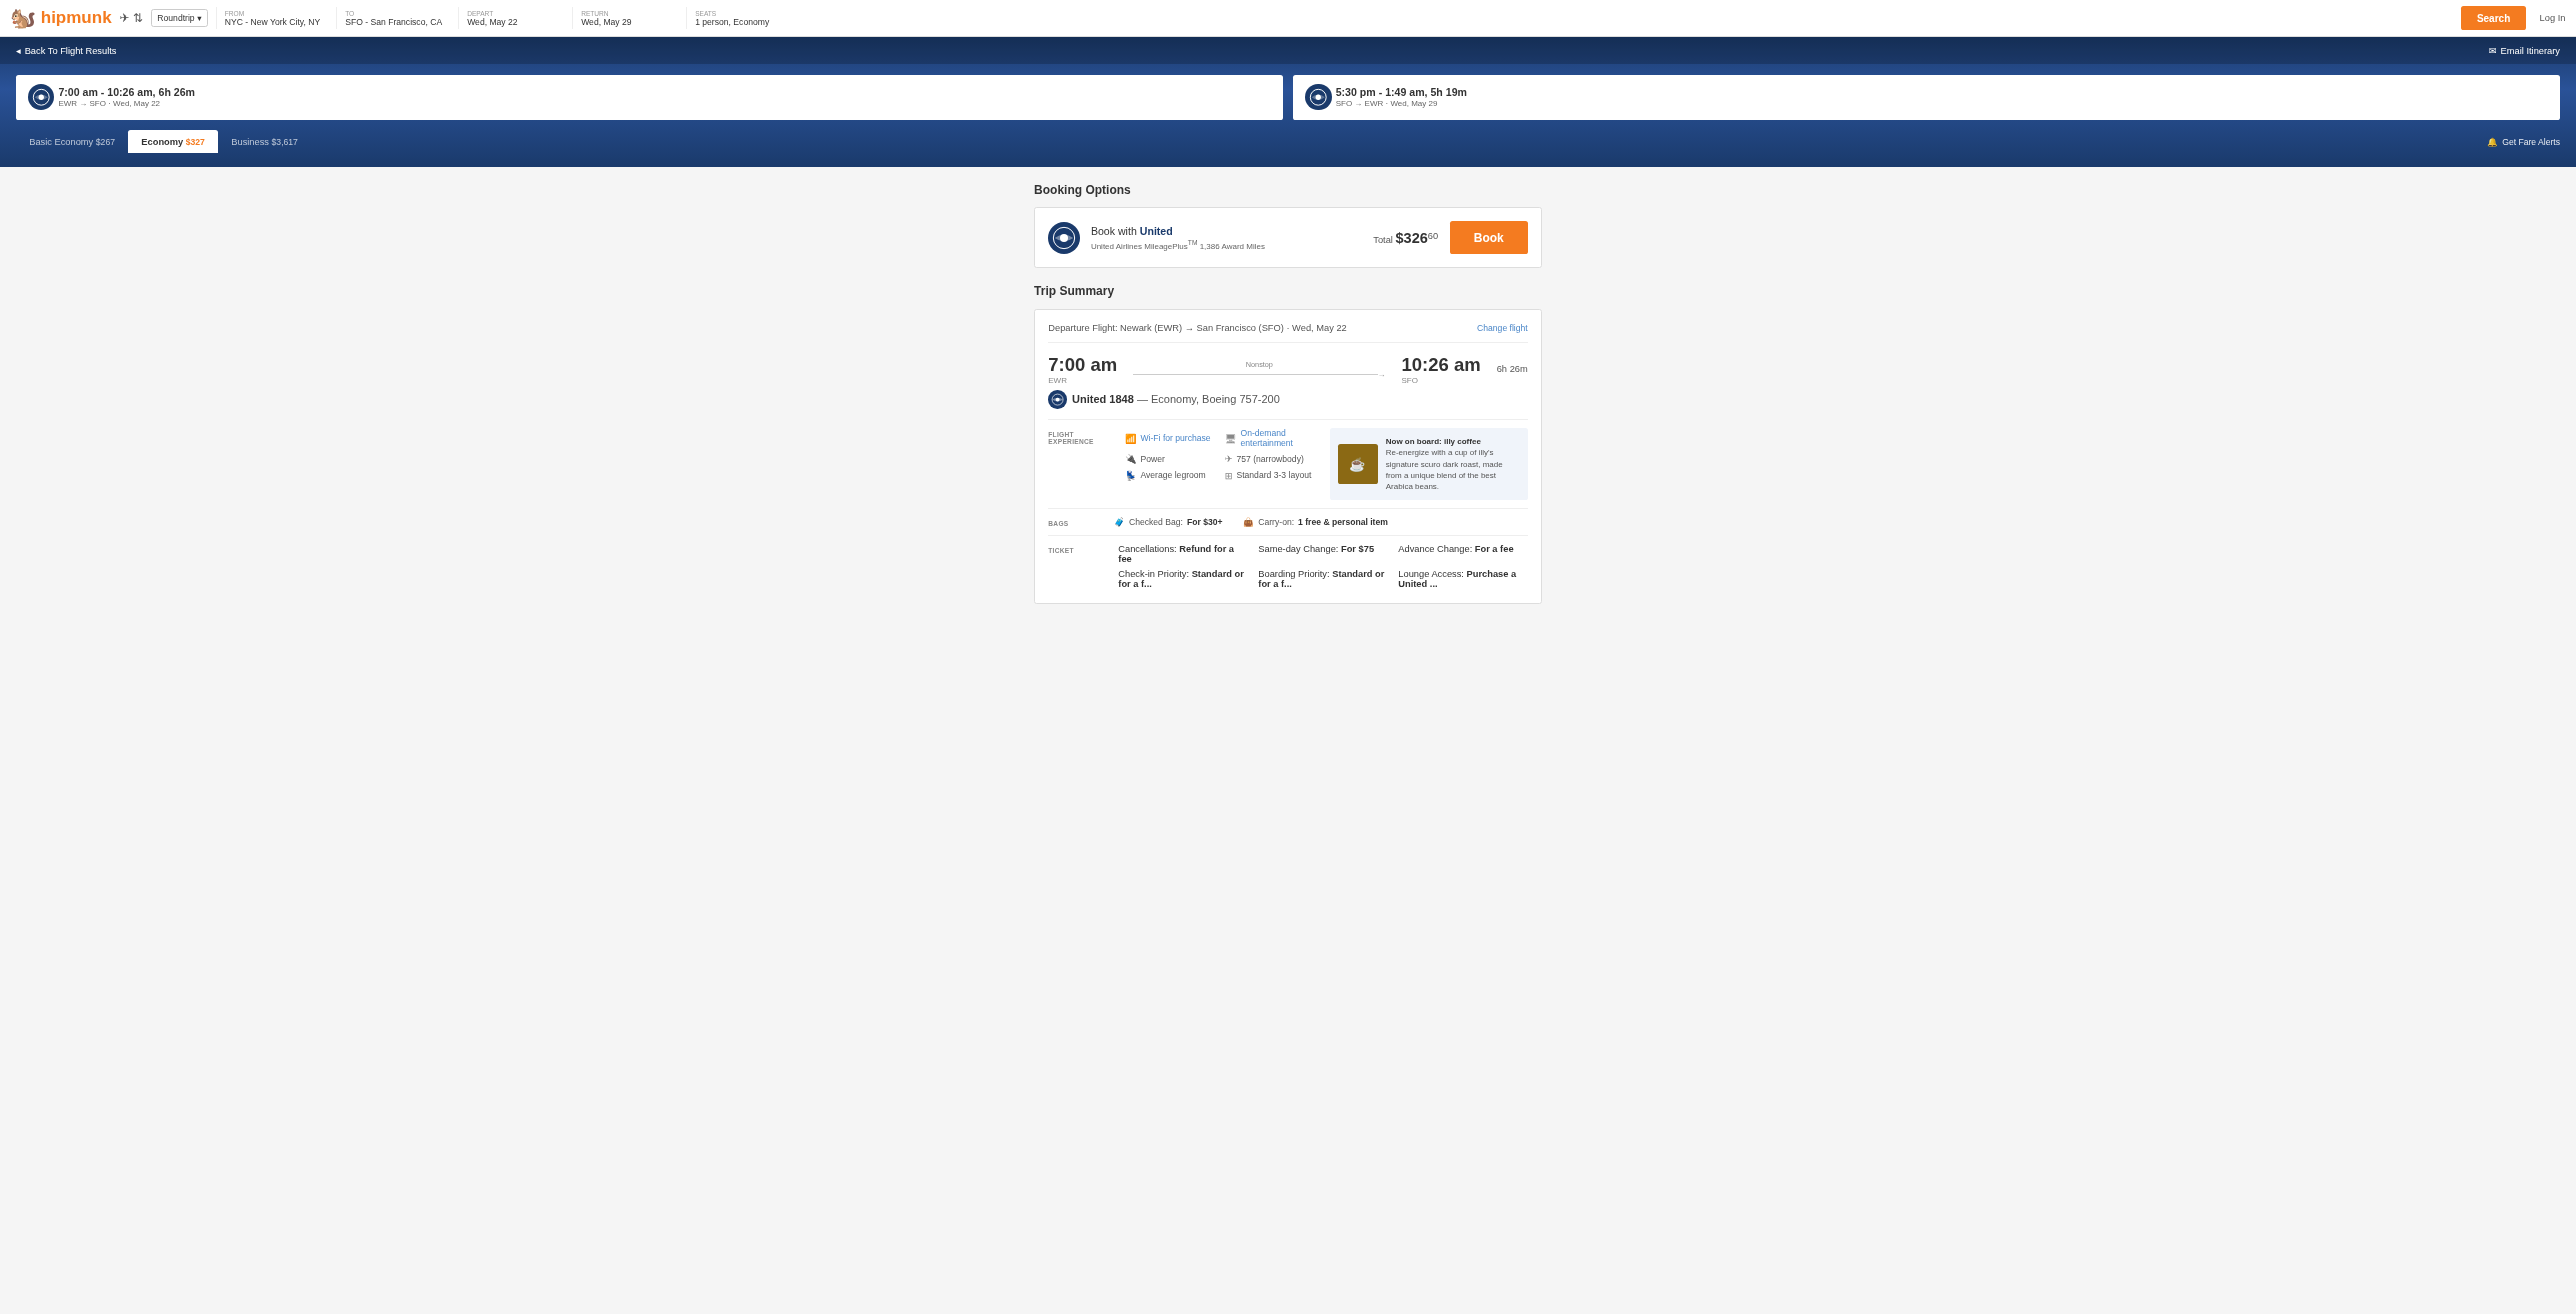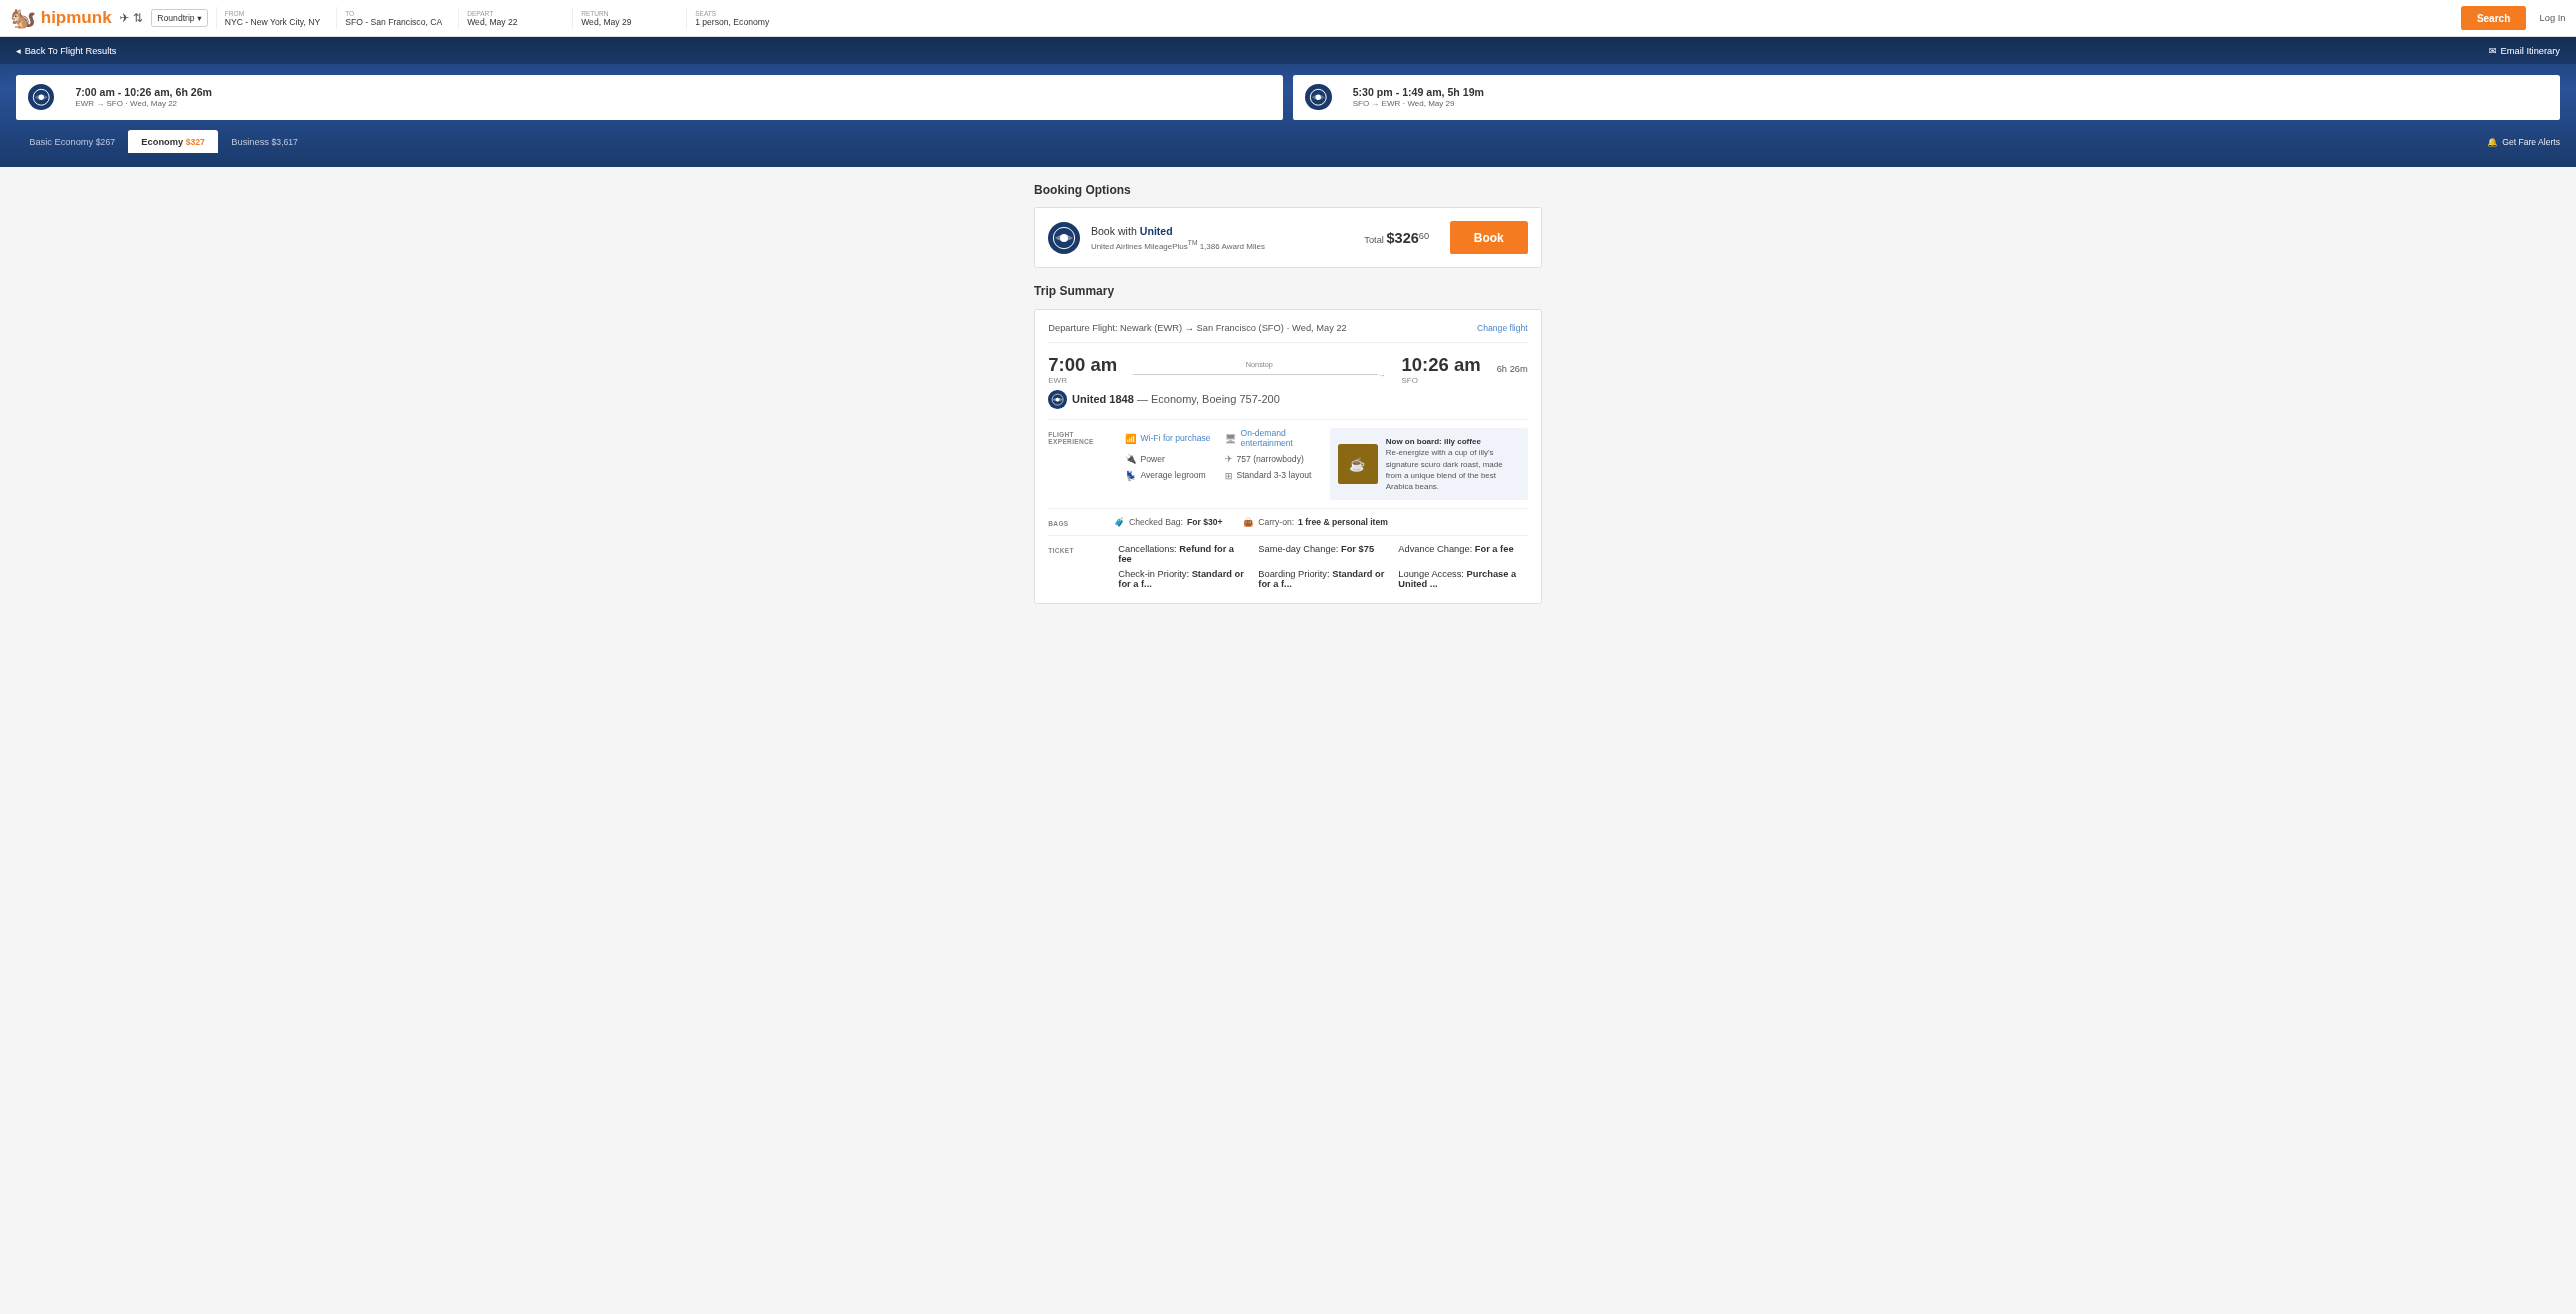--- a/index.html
+++ b/index.html
@@ -17,21 +17,21 @@
     .search-btn { background: #f47b20; color: #fff; border: none; border-radius: 2.6px; padding: 6.6px 16px; font-size: 10px; font-weight: bold; cursor: pointer; margin-left: auto; }
     .login-btn { background: none; border: none; font-size: 9.3px; color: #555; cursor: pointer; margin-left: 5.3px; }
 
     
     .banner { background: linear-gradient(to bottom, #1a3a6b 0%, #2a5298 40%, #1a3a6b 100%); position: relative; overflow: hidden; }
     .banner-nav { background: rgba(0,0,0,0.2); display: flex; align-items: center; padding: 8px 16px; color: #fff; font-size: 9.3px; }
     .back-link { color: #fff; text-decoration: none; display: flex; align-items: center; gap: 4px; }
     .email-link { margin-left: auto; color: #fff; display: flex; align-items: center; gap: 4px; font-size: 9.3px; }
 
     .banner-flights { display: flex; gap: 10.6px; padding: 10.6px 16px 0; }
-    .flight-card { background: #fff; border-radius: 2.6px; padding: 9.3px 12px; flex: 1; display: flex; align-items: center; gap: 21px; }
+    .flight-card { background: #fff; border-radius: 2.6px; padding: 9.3px 12px; flex: 1; display: flex; align-items: center; gap: 4px; }
     .airline-logo { width: 26.4px; height: 26.4px; background: #1a3a6b; border-radius: 50%; display: flex; align-items: center; justify-content: center; }
     .airline-logo svg { width: 18.5px; height: 18.5px; }
     .flight-info { }
     .flight-times { font-size: 10.6px; font-weight: 600; color: #333; }
     .flight-details { font-size: 8px; color: #666; margin-top: 1.3px; }
 
     .fare-tabs { display: flex; align-items: center; padding: 0 16px; margin-top: 10.6px; }
     .fare-tab { padding: 6.6px 13.2px; font-size: 9.3px; color: rgba(255,255,255,0.7); cursor: pointer; border-radius: 2.6px 2.6px 0 0; }
     .fare-tab.active { background: #fff; color: #333; font-weight: 600; }
     .fare-tab.active .fare-price { color: #f47b20; }
@@ -46,21 +46,21 @@
 
     .section-title { font-size: 12px; font-weight: 600; color: #333; margin-bottom: 10.6px; }
 
     
     .booking-card { background: #fff; border: 0.7px solid #ddd; border-radius: 2.6px; padding: 13.2px; display: flex; align-items: center; gap: 10.6px; margin-bottom: 16px; }
     .united-logo { width: 32px; height: 32px; background: #1a3a6b; border-radius: 50%; display: flex; align-items: center; justify-content: center; flex-shrink: 0; }
     .booking-info { flex: 1; }
     .book-with { font-size: 10.6px; color: #333; }
     .book-with strong { color: #1a3a6b; }
     .mileage-info { font-size: 8px; color: #666; margin-top: 2.6px; }
-    .total-price { font-size: 9.3px; color: #555; margin-right: 10px; }
+    .total-price { font-size: 9.3px; color: #555; margin-right: 1px; }
     .total-price .price { font-size: 14.5px; font-weight: bold; color: #333; }
     .total-price .cents { font-size: 9.3px; vertical-align: super; }
     .book-btn { background: #f47b20; color: #fff; border: none; border-radius: 2.6px; padding: 9.3px 24px; font-size: 12px; font-weight: bold; cursor: pointer; }
 
     
     .trip-card { background: #fff; border: 0.7px solid #ddd; border-radius: 2.6px; padding: 13.2px; }
     .flight-route-header { display: flex; align-items: center; justify-content: space-between; padding-bottom: 9.3px; border-bottom: 0.7px solid #eee; margin-bottom: 10.6px; }
     .route-text { font-size: 9.3px; color: #555; }
     .change-flight { font-size: 8.6px; color: #4a86c8; text-decoration: none; }
 

